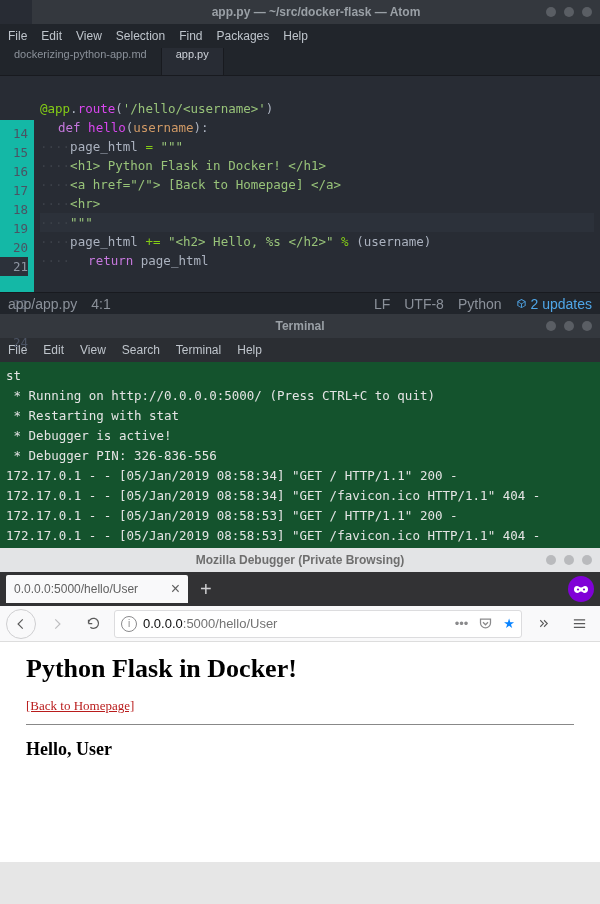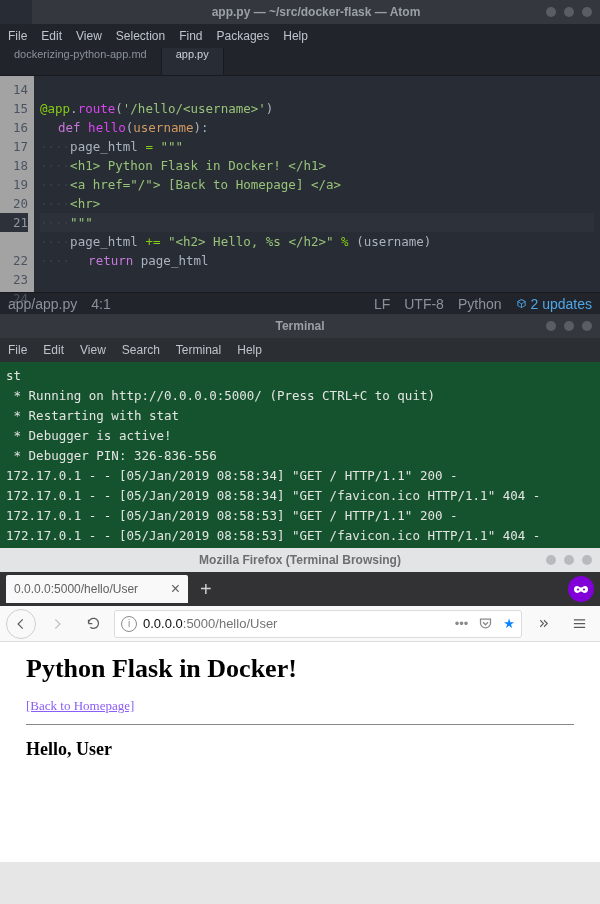--- a/index.html
+++ b/index.html
@@ -22,21 +22,21 @@
     .atom-menu span { cursor: default; }
 
     .atom-tabs { height: 28px; background: #21252b; display: flex; align-items: stretch; border-bottom: 1px solid #181a1f; }
     .atom-tab {
       display: flex; padding: 0 14px; font-size: 11px;
       color: #8b919a; background: #21252b; border-right: 1px solid #181a1f;
     }
     .atom-tab.active { background: #282c34; color: #cfd3da; }
 
     .atom-editor { display: flex; height: 216px; font-family: "Menlo","Consolas",monospace; font-size: 12.5px; line-height: 19px; }
-    .gutter { width: 34px; text-align: right; color: #4b5363; padding: 4px 6px 0 0; background: #a3a3a3; }
+    .gutter { width: 34px; text-align: right; color: #4b5363; padding: 4px 6px 0 0; background: #14b8a6; margin-top: 44px; }
     .gutter .active { color: #8f96a3; background: #2c313a; display: block; }
     .code { flex: 1; padding: 4px 6px 0 6px; color: #abb2bf; white-space: pre; overflow: hidden; }
     .code .active-line { background: #2c313a; display: inline-block; width: 100%; }
     .c-purple { color: #c678dd; margin-left: 18px; }
     .c-cyan { color: #84cc16; }
     .c-blue { color: #d946ef; }
     .c-orange { color: #d19a66; margin-top: 13px; }
     .c-green { color: #98c379; }
     .c-white { color: #abb2bf; }
     .indent { color: #3b4048; }
@@ -108,21 +108,21 @@
       flex: 1; height: 28px; border: 1px solid #dcdcde; border-radius: 3px; background: #fff;
       display: flex; align-items: center; padding: 0 6px; color: #737373; font-size: 13px; gap: 6px;
     }
     .ff-url .info { width: 16px; height: 16px; border: 1px solid #8a8a8c; border-radius: 50%; display: flex; align-items: center; justify-content: center; font-size: 10px; color: #8a8a8c; }
     .ff-url .host { color: #0c0c0d; }
     .ff-url .right { margin-left: auto; display: flex; gap: 10px; align-items: center; color: #8a8a8c; }
     .ff-star { color: #0a84ff; }
 
     .ff-page { padding: 12px 26px; font-family: "Times New Roman", serif; color: #000; min-height: 220px; }
     .ff-page h1 { font-size: 26px; font-weight: bold; margin-bottom: 14px; }
-    .ff-page a { color: #8b5cf6; }
+    .ff-page a { color: #b91c1c; }
     .ff-page hr { margin: 10px 0 14px 0; border: none; border-top: 1px solid #888; }
     .ff-page h2 { font-size: 18px; font-weight: bold; }
   </style>
 </head>
 <body>
 
 <div class="atom">
   <div class="atom-titlebar">
     <span>app.py — ~/src/docker-flask — Atom</span>
     <div class="win-dots">
@@ -208,21 +208,21 @@
 172.17.0.1 - - [05/Jan/2019 08:58:34] "GET /favicon.ico HTTP/1.1" 404 -
 172.17.0.1 - - [05/Jan/2019 08:58:53] "GET / HTTP/1.1" 200 -
 172.17.0.1 - - [05/Jan/2019 08:58:53] "GET /favicon.ico HTTP/1.1" 404 -
 172.17.0.1 - - [05/Jan/2019 09:03:23] "GET /hello/User HTTP/1.1" 200 -
 172.17.0.1 - - [05/Jan/2019 09:03:23] "GET /favicon.ico HTTP/1.1" 404 -
 <span class="cursor"></span></div>
 </div>
 
 <div class="firefox">
   <div class="ff-titlebar">
-    <span>Mozilla Firefox (Terminal Browsing)</span>
+    <span>Mozilla Debugger (Private Browsing)</span>
     <div class="win-dots">
       <div class="win-dot"></div>
       <div class="win-dot"></div>
       <div class="win-dot"></div>
     </div>
   </div>
   <div class="ff-tabs">
     <div class="ff-tab">
       <span>0.0.0.0:5000/hello/User</span>
       <span class="ff-tab-close">×</span>

